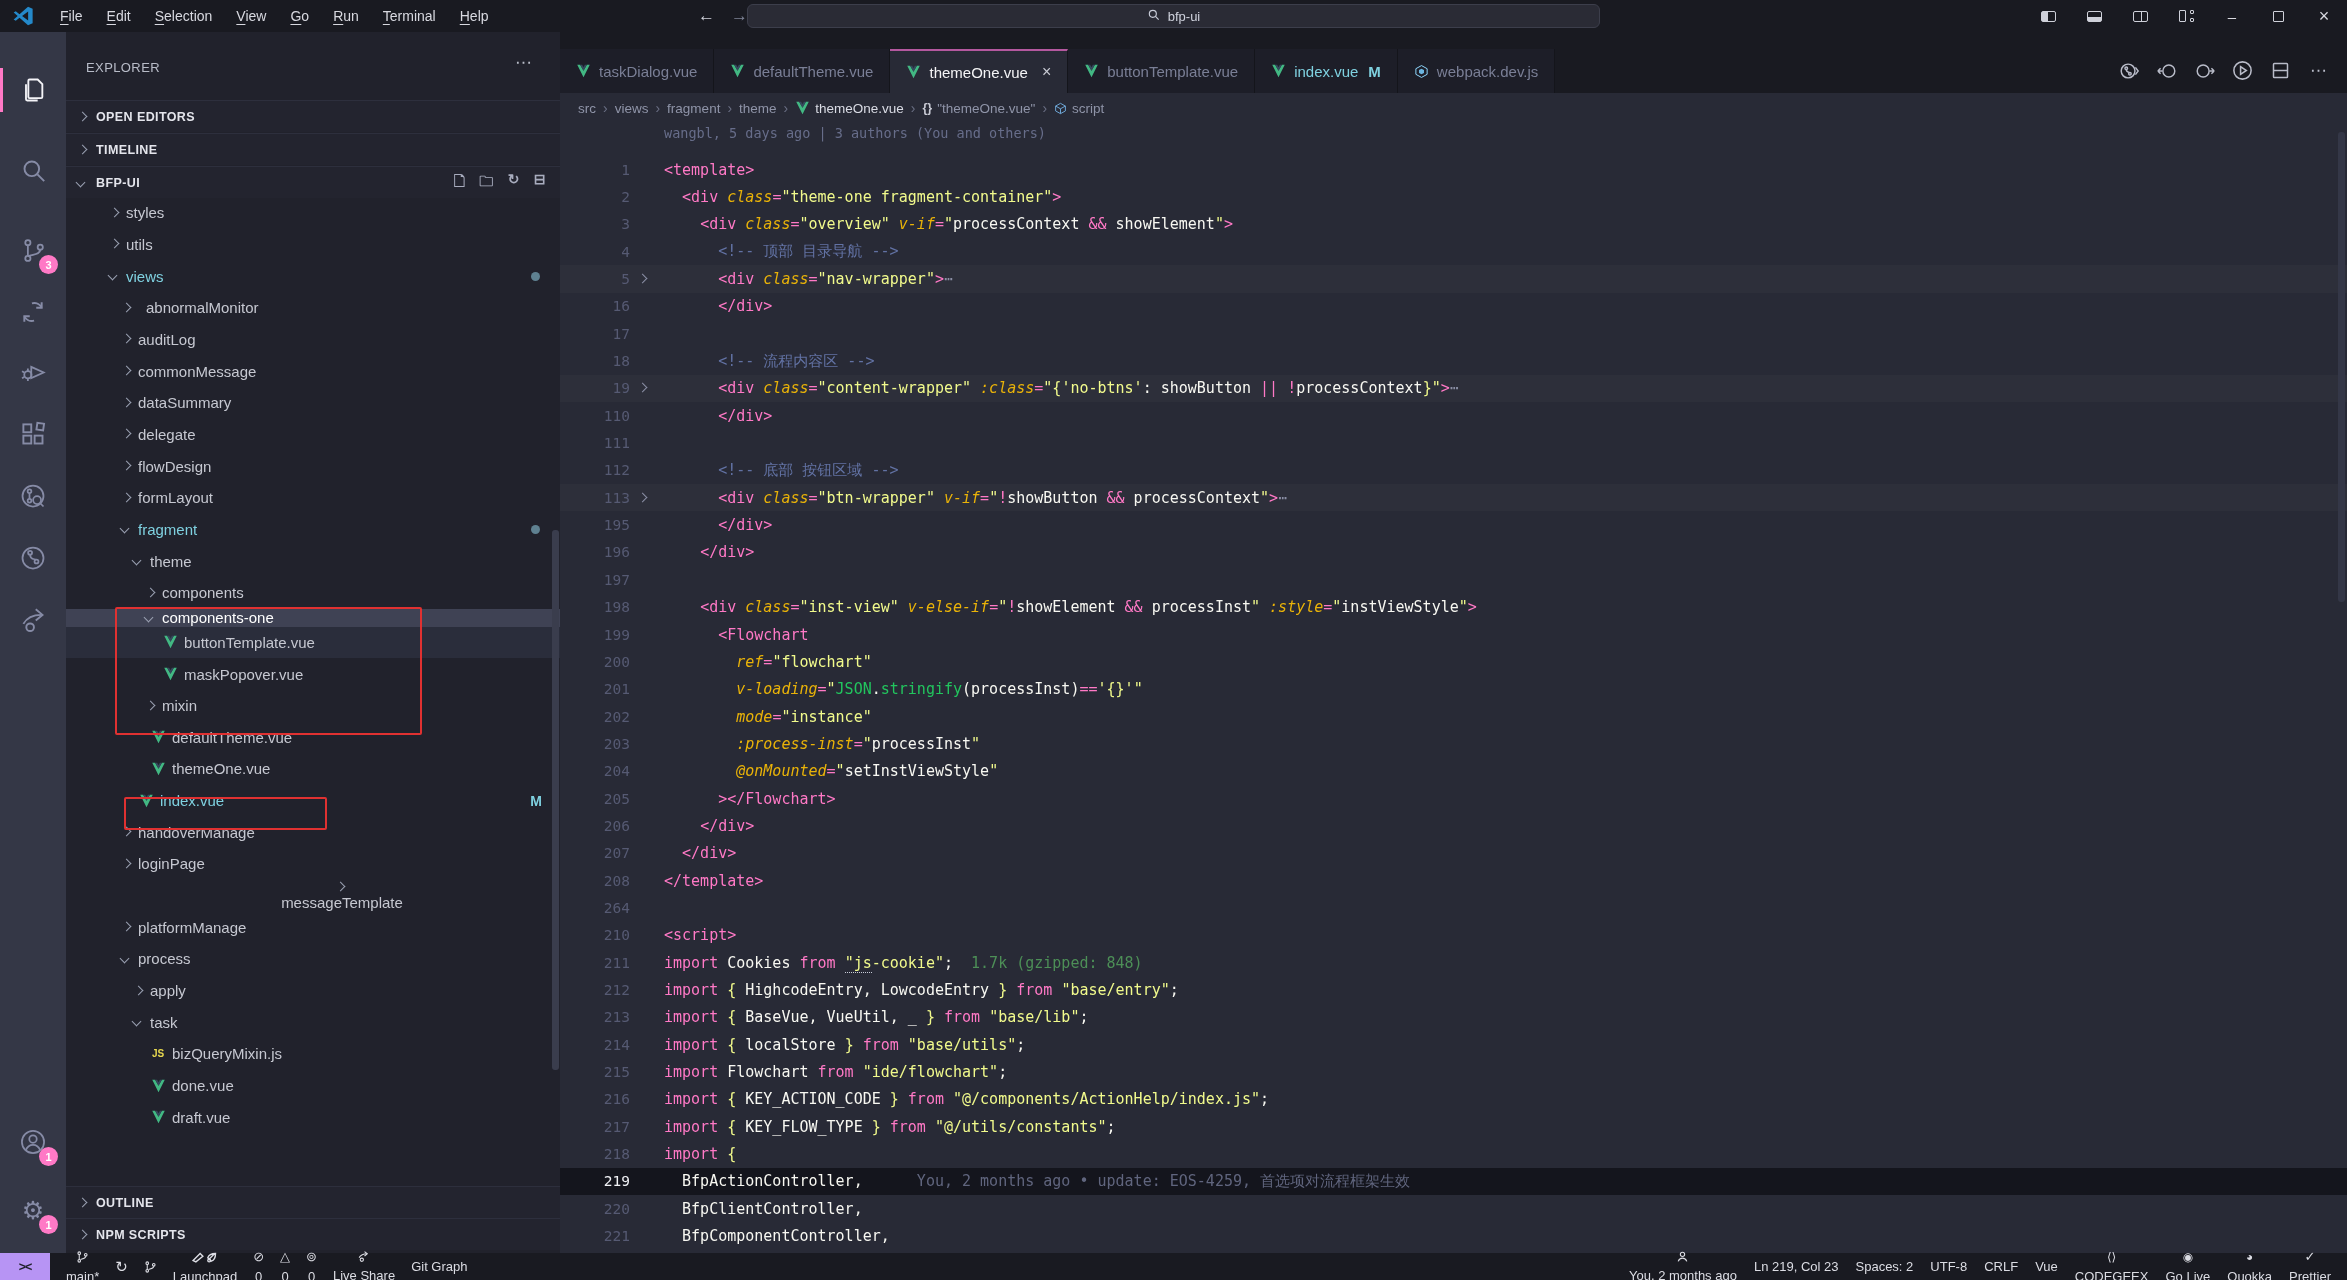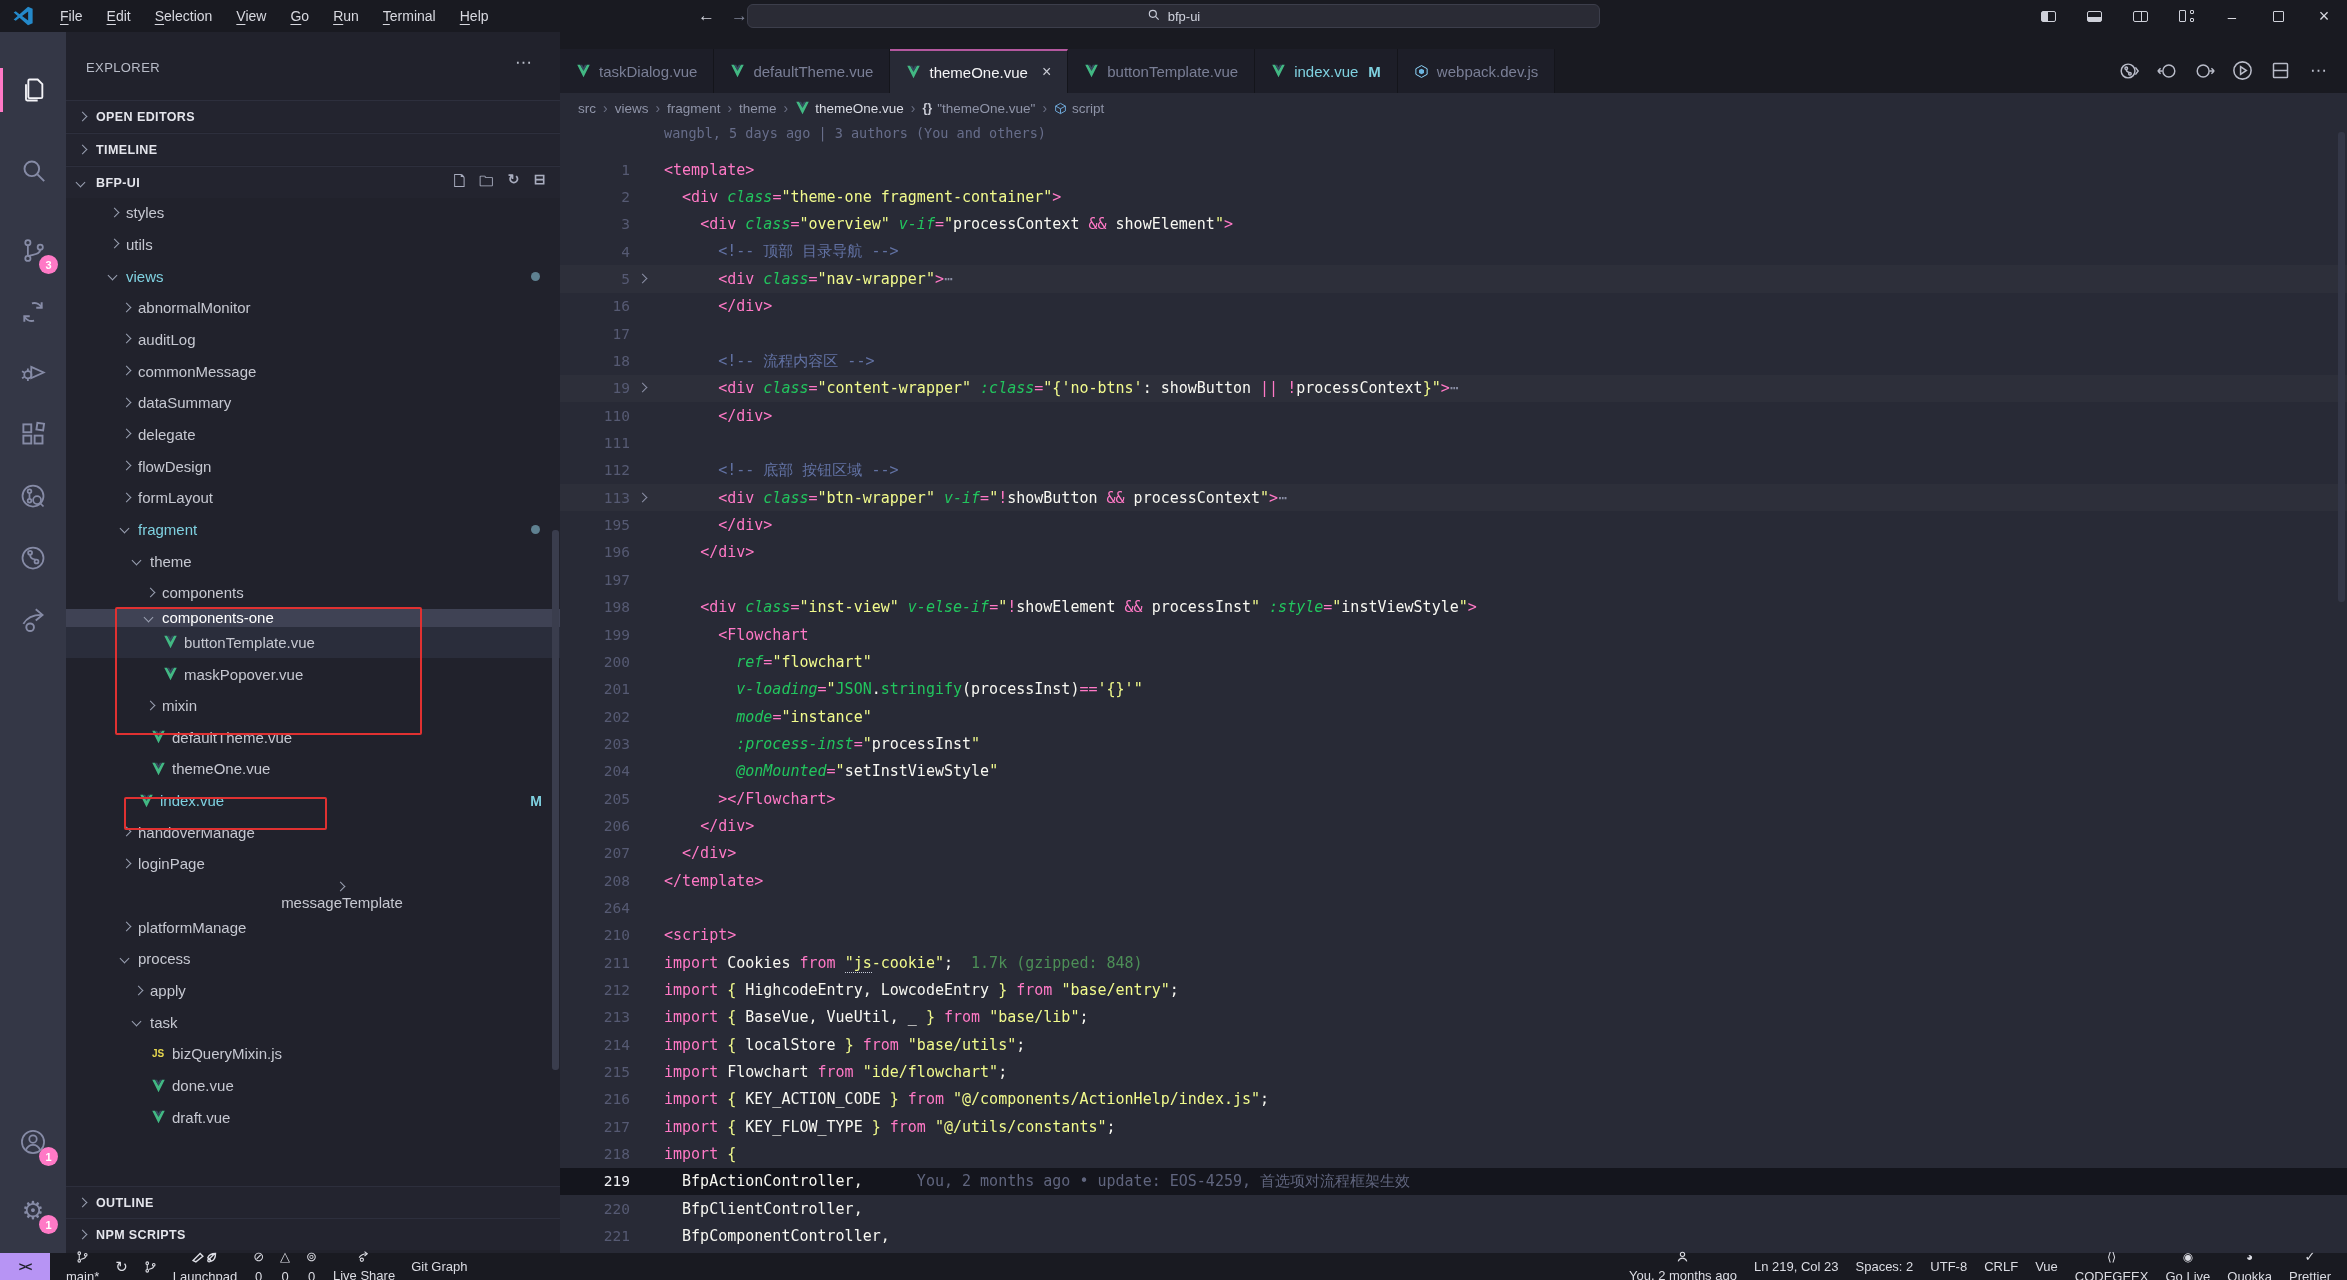--- a/index.html
+++ b/index.html
@@ -78,21 +78,21 @@
   .code { position:absolute; top:124px; left:0; right:0; font-family:"DejaVu Sans Mono", monospace; font-size:15px; }
   .cl { height:27.35px; display:flex; align-items:center; position:relative; }
   .cl .ln { width:70px; text-align:right; color:#565a73; flex:none; font-size:14.5px; }
   .cl .foldc { width:22px; flex:none; display:flex; justify-content:center; align-items:center; }
   .cl .foldc .chev::before { border-color:#8b8fa5; }
   .cl pre { font-family:inherit; white-space:pre; margin-left:12px; }
   .cl.folded { background:rgba(255,255,255,0.025); }
   .cl.current { background:#14151d; }
   .cl.current .ln { color:#f1f2f6; }
   .tk-p { color:#ff79c6; }
-  .tk-g { color:#22c55e; font-style:italic; }
+  .tk-g { color:#eab308; font-style:italic; }
   .tk-gn { color:#22c55e; }
   .tk-y { color:#f1fa8c; }
   .tk-ysq { color:#f1fa8c; border-bottom:1.5px dotted #c8ccd8; }
   .tk-w { color:#f8f8f2; }
   .tk-c { color:#6272a4; }
   .tk-el { color:#8b8fa5; }
   .tk-hint { color:#4d8f57; }
   .tk-blame { color:#60657e; }
   .ed-scroll { position:absolute; right:2px; top:100px; width:7px; height:470px; background:#343747; border-radius:3px; }
 
@@ -275,21 +275,21 @@
         </div>
         <div class="tree-row" style="height: 31.67px; padding-left: 40px;">
           <span class="chev"></span>
           <span class="label">utils</span>
         </div>
         <div class="tree-row cyan" style="height: 31.67px; padding-left: 40px;">
           <span class="chev open"></span>
           <span class="label">views</span>
           <span class="dot"></span>
         </div>
-        <div class="tree-row" style="height: 31.67px; padding-left: 52px;">
+        <div class="tree-row" style="height: 31.67px; padding-left: 52px; gap: 8px;">
           <span class="chev"></span>
           <span class="label">abnormalMonitor</span>
         </div>
         <div class="tree-row" style="height: 31.67px; padding-left: 52px;">
           <span class="chev"></span>
           <span class="label">auditLog</span>
         </div>
         <div class="tree-row" style="height: 31.67px; padding-left: 52px;">
           <span class="chev"></span>
           <span class="label">commonMessage</span>

